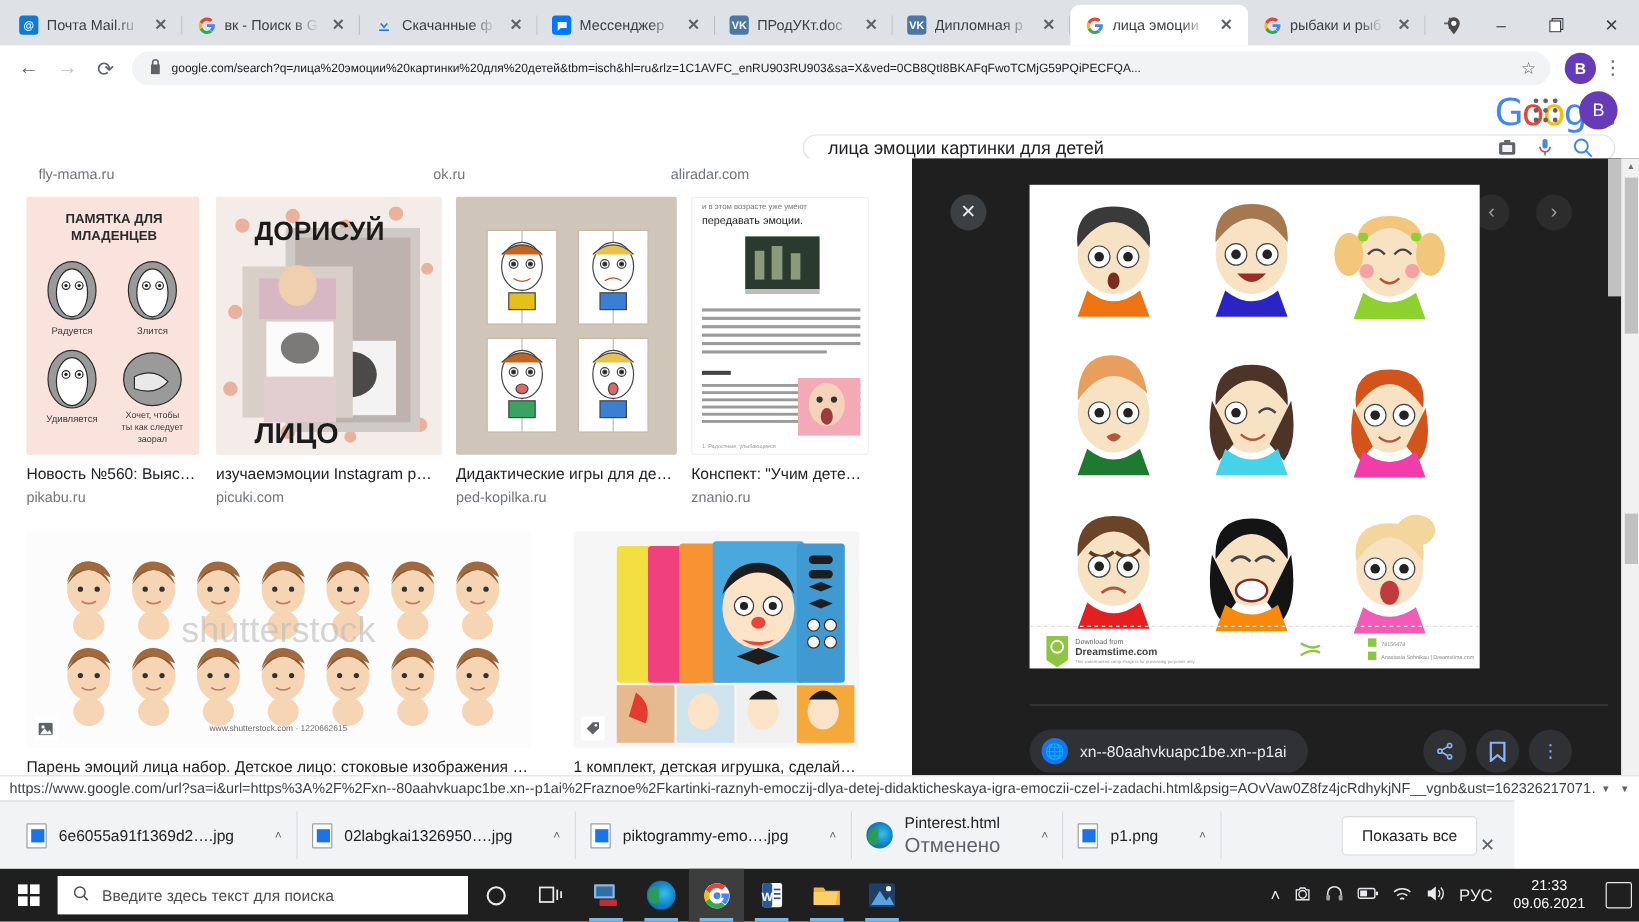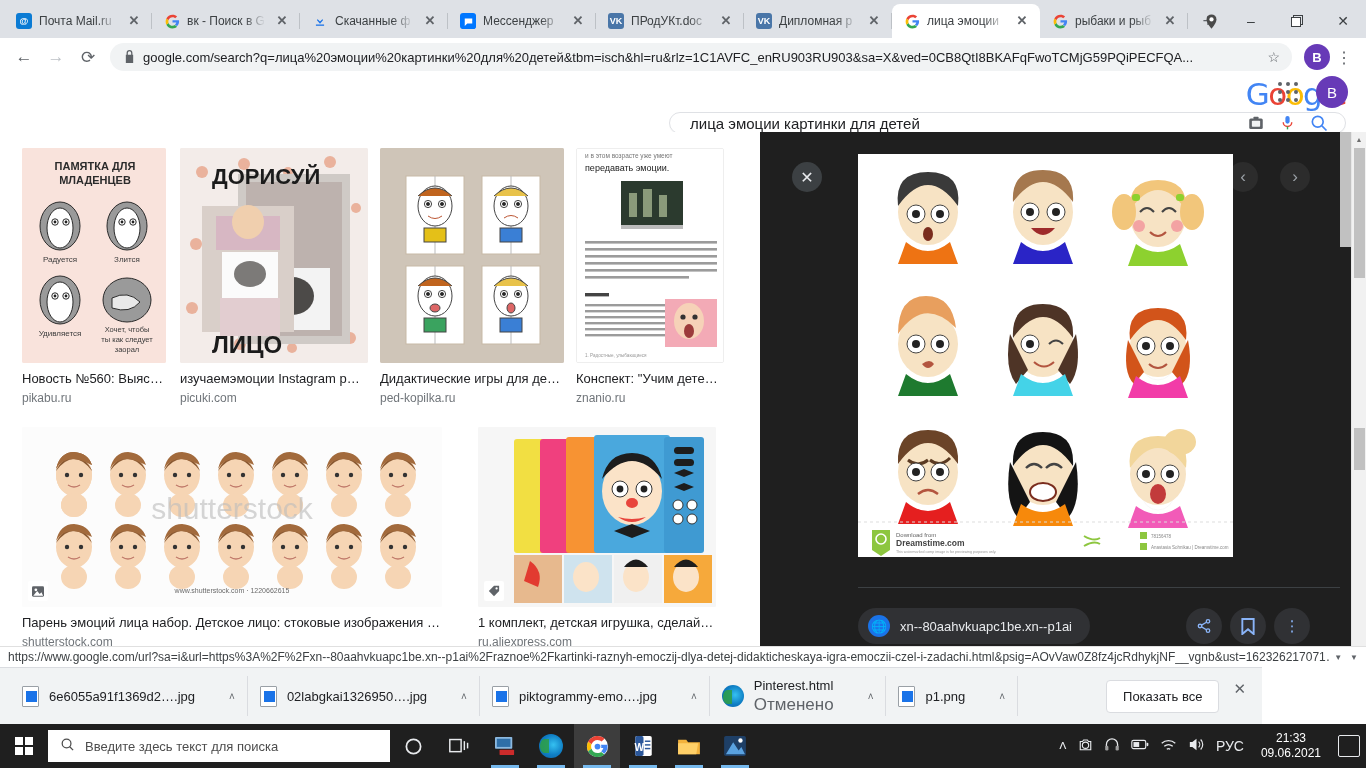--- a/index.html
+++ b/index.html
@@ -62,21 +62,21 @@
     width:32px;height:32px;border-radius:50%;display:flex;align-items:center;
     justify-content:center; color:#5f6368; font-size:17px; flex:none;
   }
   .navbtn.disabled{ color:#bdc1c6; }
   .omnibox{
     flex:1; height:28px; background:#f1f3f4; border-radius:14px; display:flex;
     align-items:center; gap:8px; padding:0 12px 0 14px; margin:0 6px; min-width:0;
   }
   .omnibox .lock{ flex:none; font-size:11px; color:#5f6368; }
   .omnibox .urltext{
-    flex:1; font-size:13px; color:#202124; white-space:nowrap; overflow:hidden;
+    flex:1; font-size:10px; color:#202124; white-space:nowrap; overflow:hidden;
     text-overflow:clip; min-width:0;
   }
   .omnibox .star{ flex:none; font-size:14px; color:#5f6368;}
   .avatar-circ{
     width:26px;height:26px;border-radius:50%;background:#673ab7;color:#fff;
     display:flex;align-items:center;justify-content:center;font-size:13px;
     font-weight:600; flex:none; margin-left:6px;
   }
   .kebab{ width:28px;height:28px;display:flex;align-items:center;justify-content:center;
     color:#5f6368; font-size:16px; flex:none;}
@@ -216,21 +216,21 @@
   .dlsub{ font-size:17px; color:#5f6368; }
   .dlcaret{ font-size:10px; color:#5f6368; margin-left:24px; }
   .edge-ico{
     width:22px;height:22px;border-radius:50%;
     background:radial-gradient(circle at 60% 45%, #35c1f1 0%, #0f7ec4 52%, #0b5fa5 100%);
     flex:none; position:relative;
   }
   .edge-ico::after{content:"";position:absolute;left:1px;top:5px;width:9px;height:14px;
     border-radius:50% 0 0 50%; background:#2c9d4b; opacity:.9;}
   .showall{
-    margin-left:auto; display:flex; align-items:flex-start; gap:14px;
+    margin-left:auto; display:flex; align-items:flex-end; gap:2px;
   }
   .showall .btn{
     border:1px solid #dadce0; border-radius:4px; background:#fff; color:#202124;
     font-size:13px; padding:8px 16px;
   }
   .showall .xc{ font-size:15px; color:#5f6368; padding-right:6px;}
 
   
   .taskbar{
     position:absolute; left:0; top:724px; width:1366px; height:44px; background:#1f1f1f;
@@ -415,20 +415,25 @@
         <i></i>
         <i></i>
     </div>
     <div class="gavatar">B</div>
   </div>
 </div>
 
 <div class="main">
 
   <div class="results">
+    <div class="dombar" style="position:relative;height:16px;">
+      <span style="left:18px;">fly-mama.ru</span>
+      <span style="left:347px;">ok.ru</span>
+      <span style="left:545px;">aliradar.com</span>
+    </div>
 
     <div class="row1">
 
       <div class="card">
         <div class="thumb t1">
           <svg width="146" height="215" viewBox="0 0 146 215">
             <rect width="146" height="215" fill="#f9e3dc"></rect>
             <text x="73" y="22" font-size="11" font-weight="bold" fill="#2b2b2b" text-anchor="middle" font-family="Liberation Sans">ПАМЯТКА ДЛЯ</text>
             <text x="73" y="36" font-size="11" font-weight="bold" fill="#2b2b2b" text-anchor="middle" font-family="Liberation Sans">МЛАДЕНЦЕВ</text>
             <g stroke="#2b2b2b" fill="#9a9a9a">

